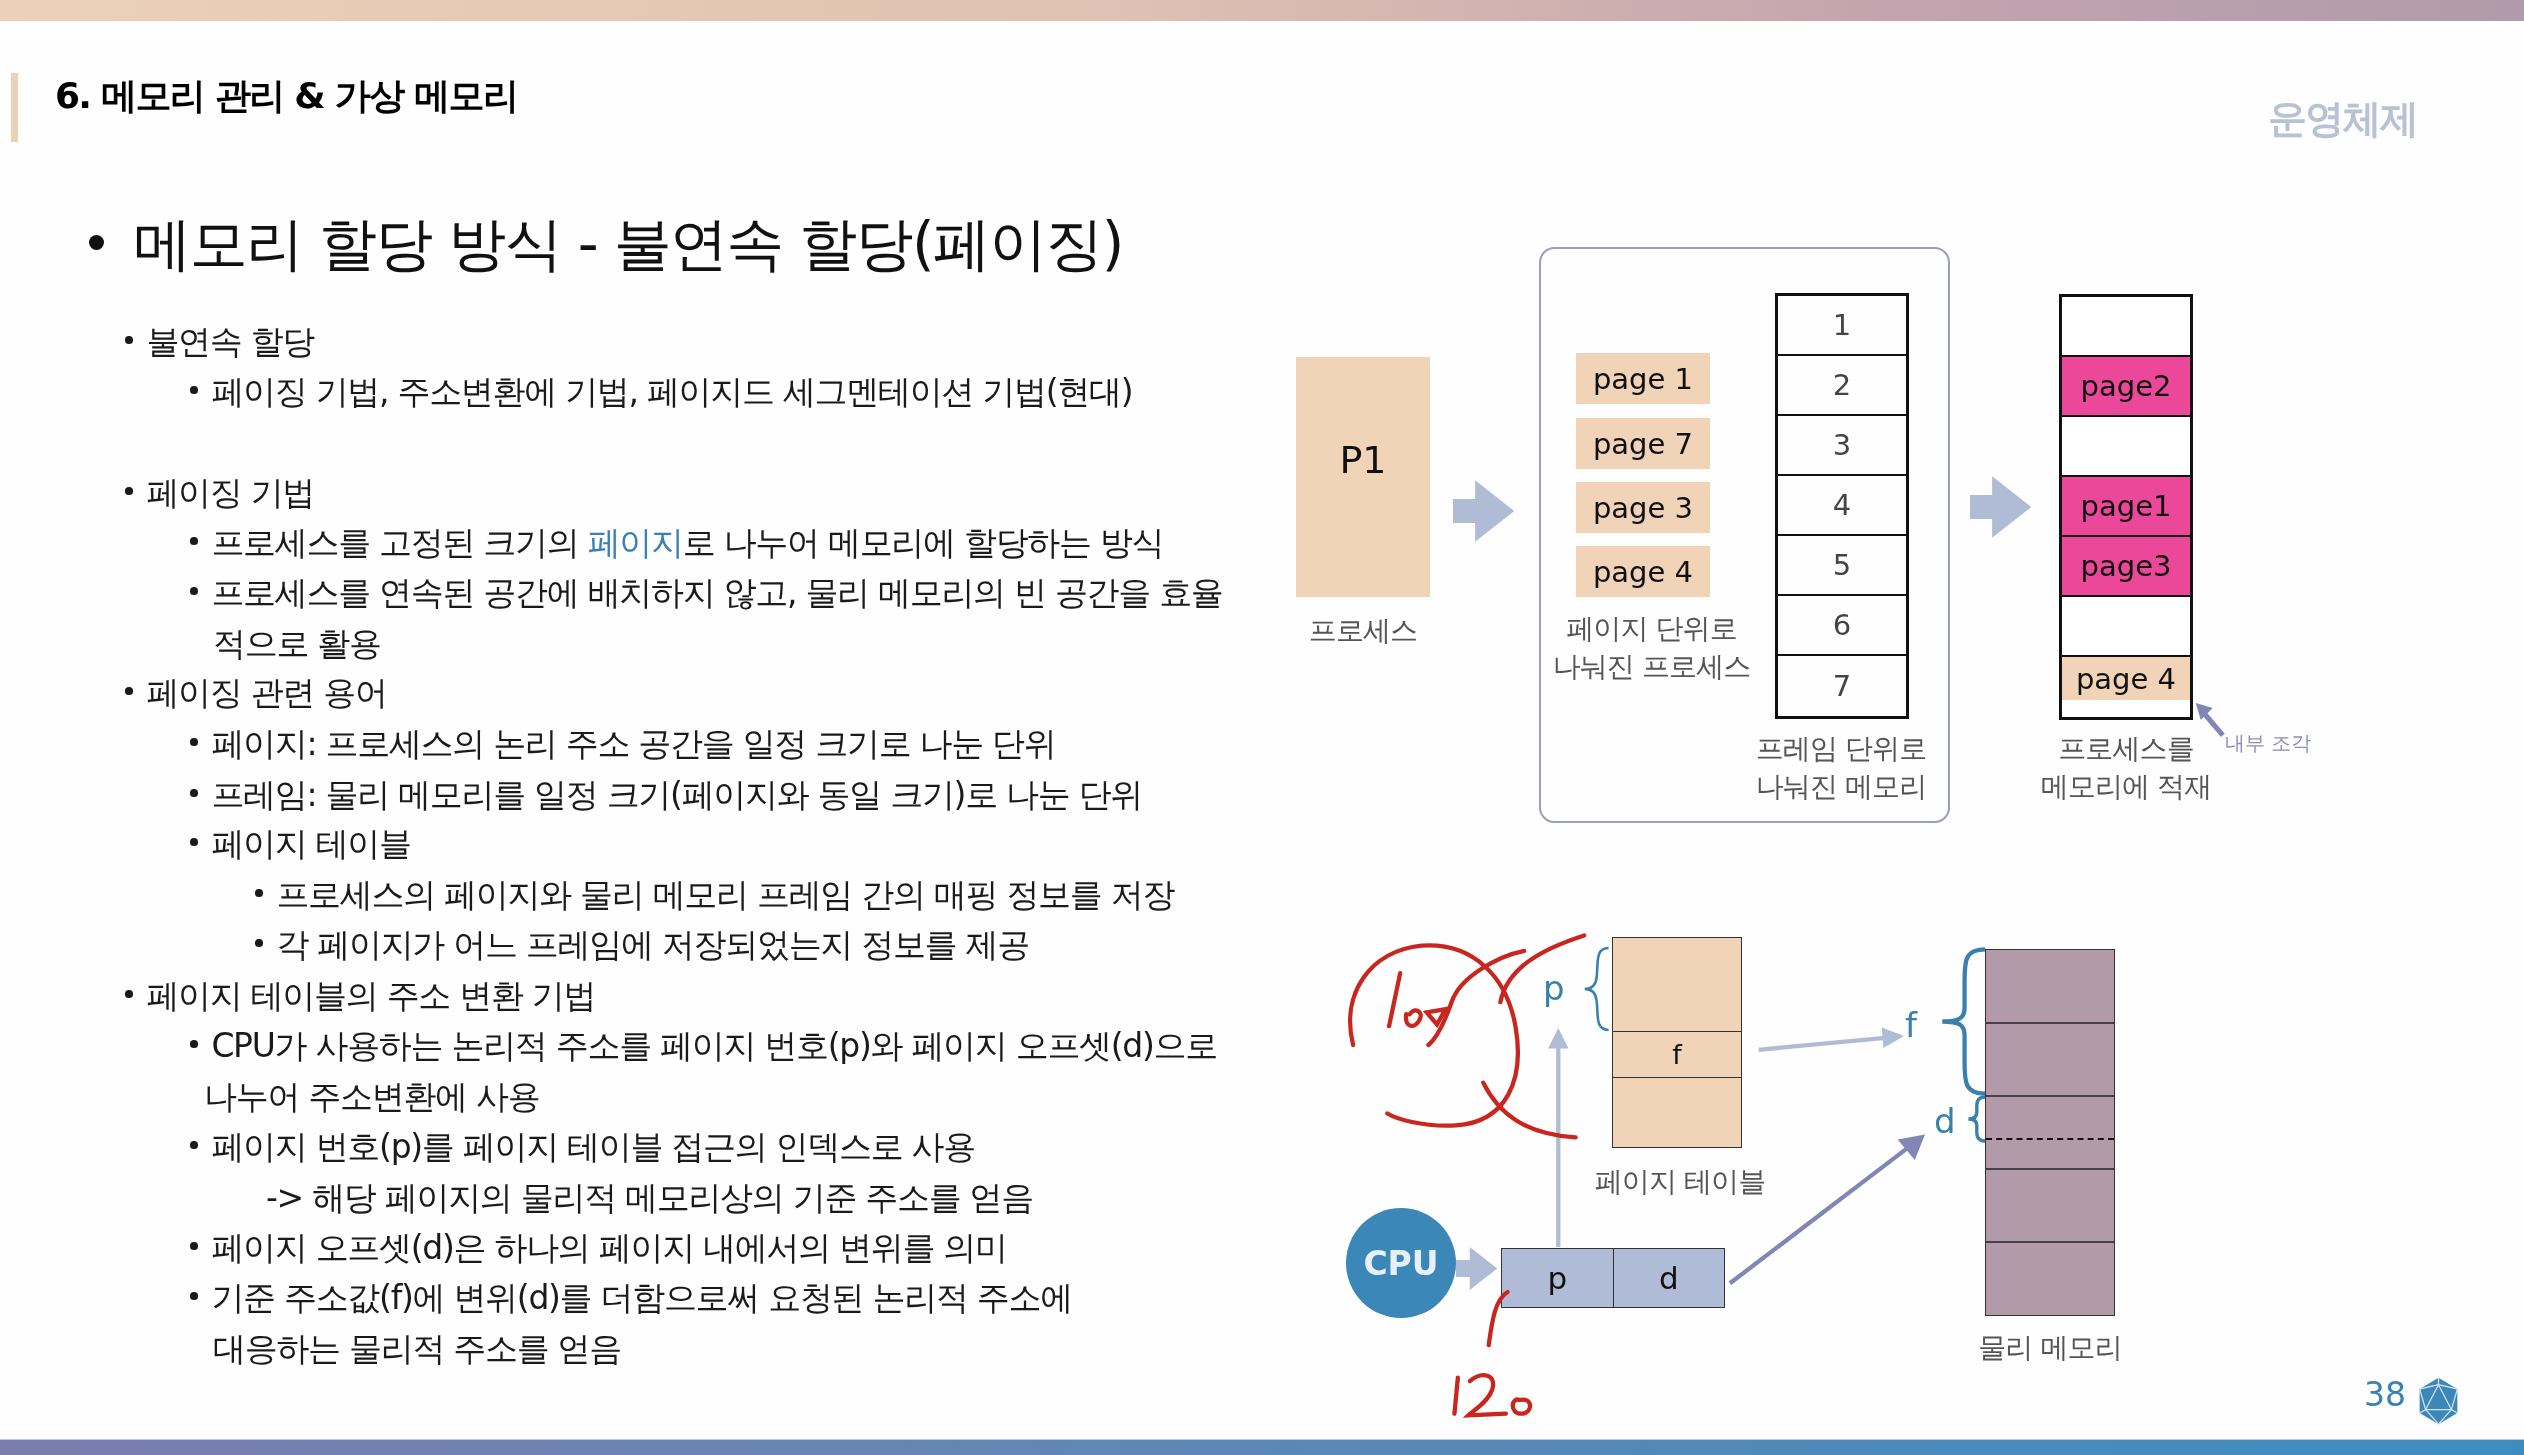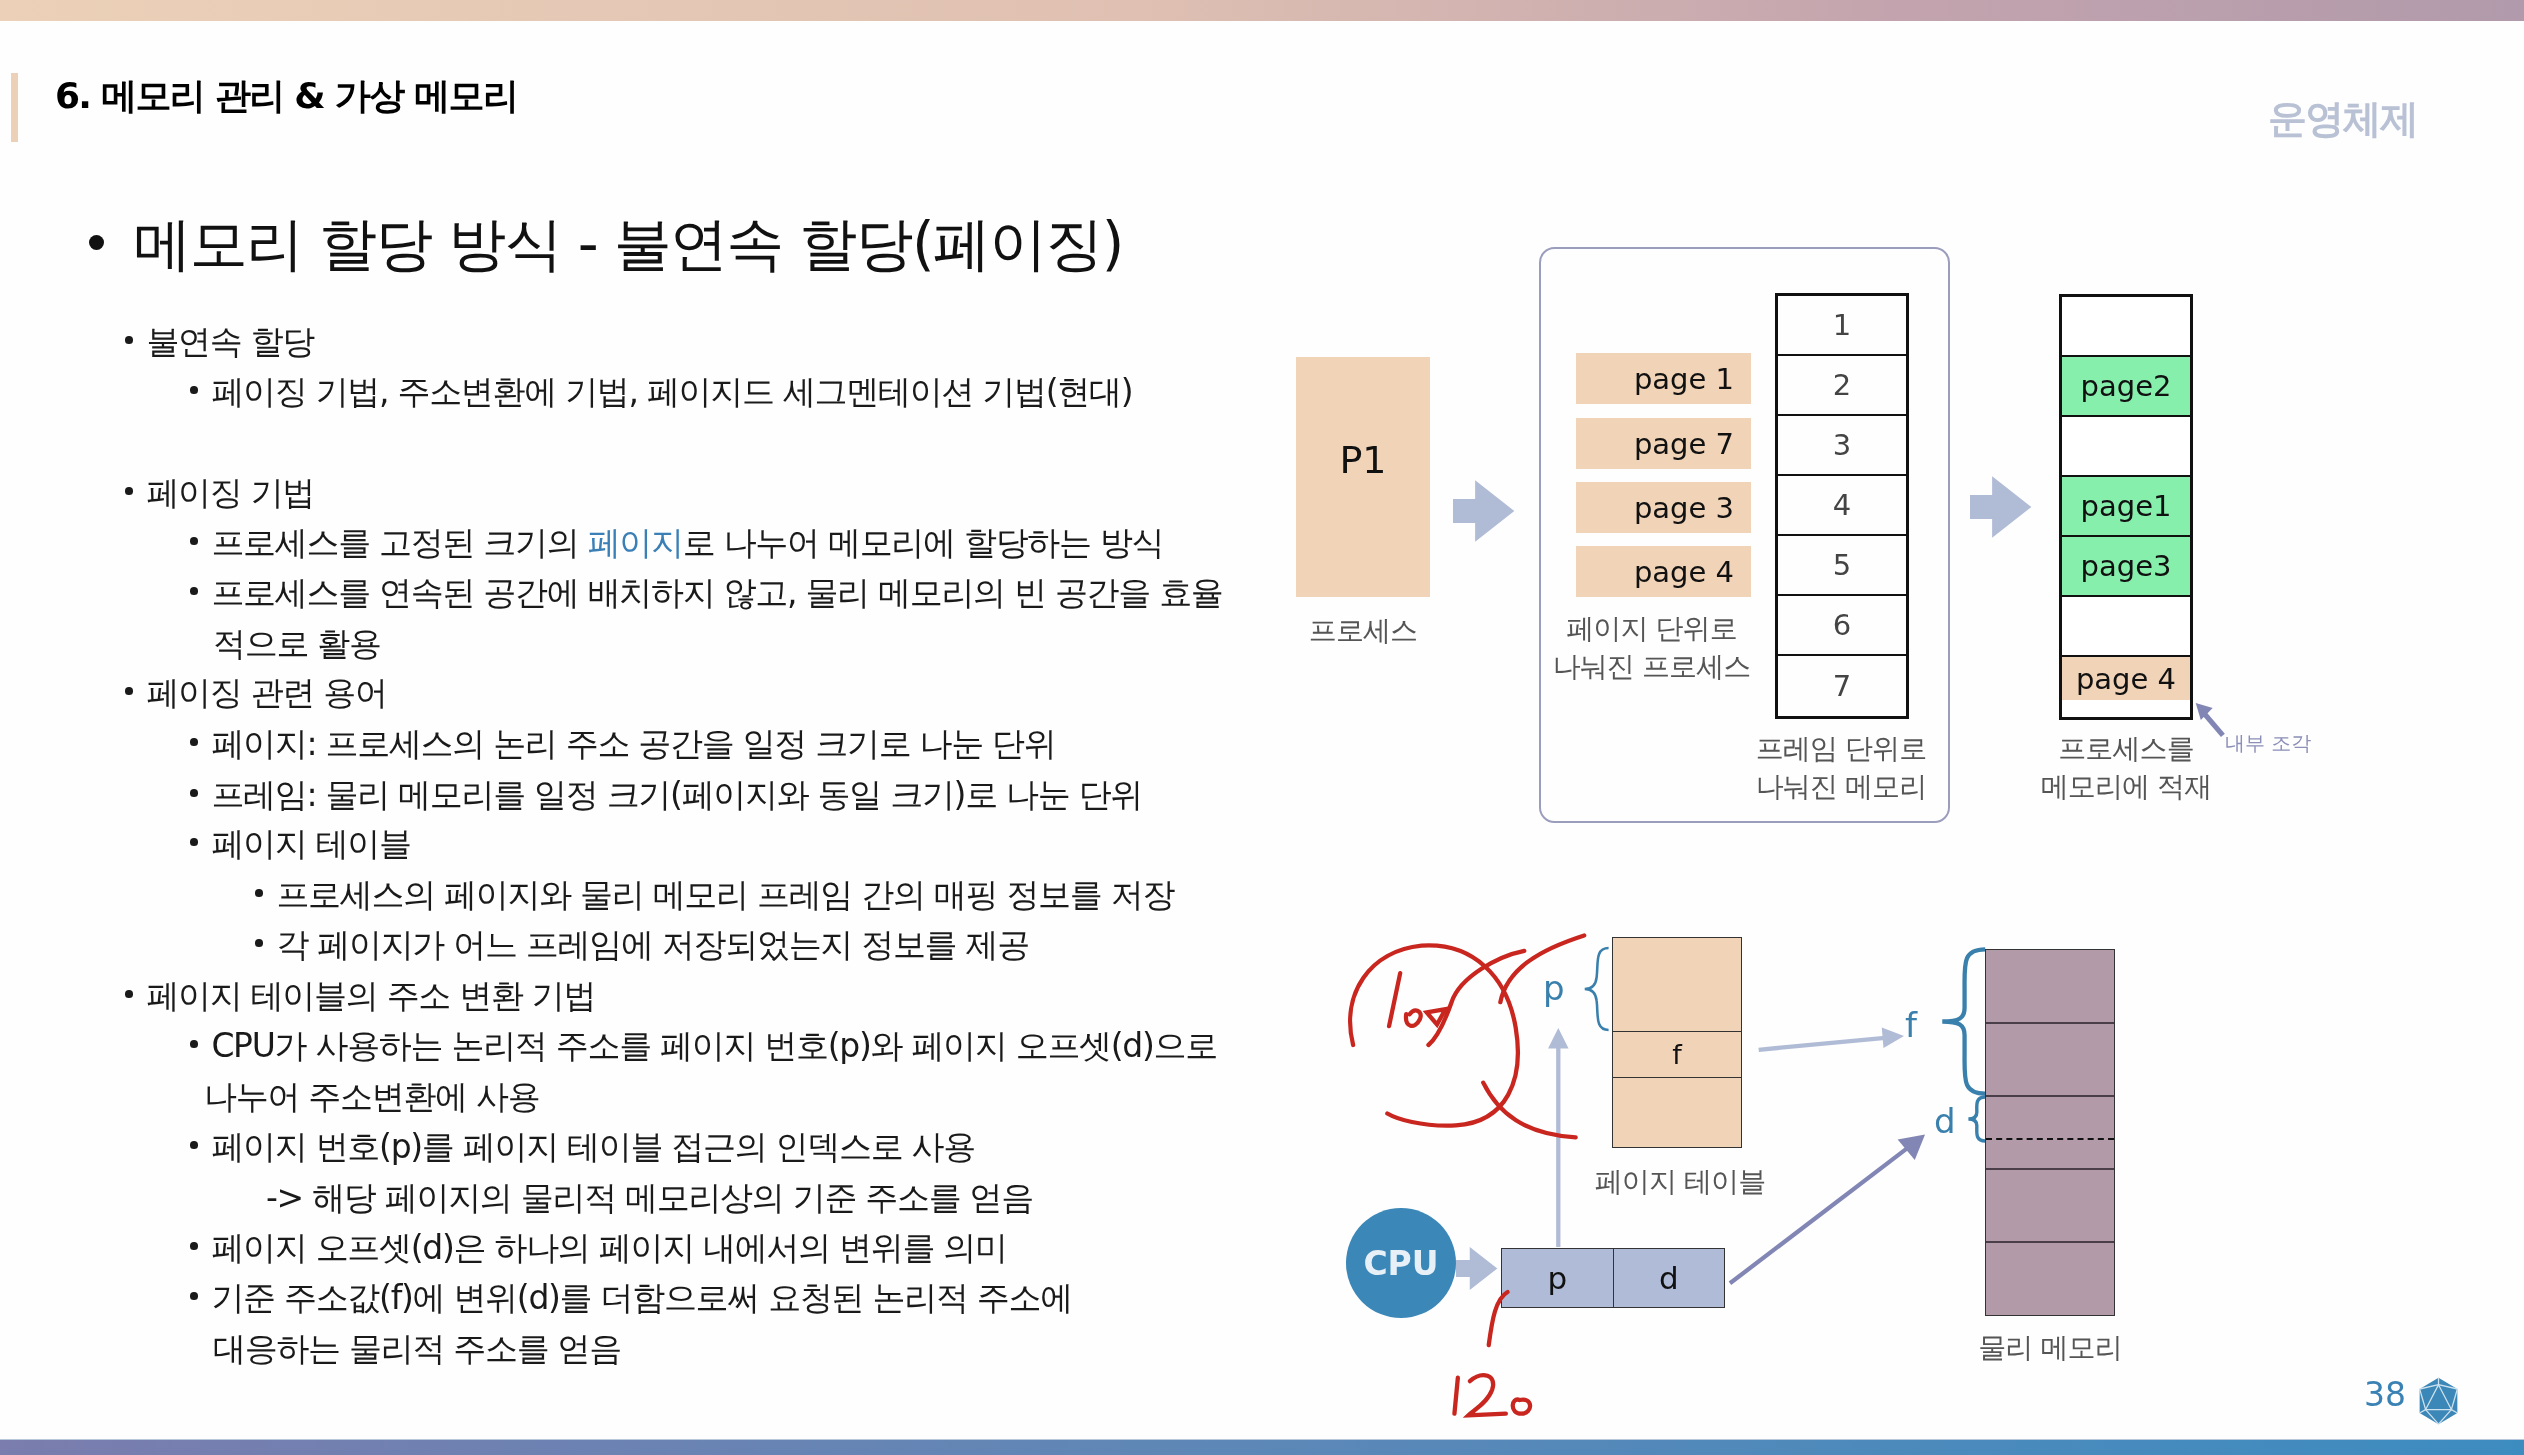--- a/index.html
+++ b/index.html
@@ -25,30 +25,30 @@
   .hl { color:#3a7fb6; }
 
   
   .peach { background:#f1d3b8; }
   .p1 { left:1296px; top:357px; width:134px; height:240px; display:flex; align-items:center; justify-content:center;
         font-size:38px; padding-bottom:34px; box-sizing:border-box; }
   .lbl { position:absolute; font-size:28px; color:#555; text-align:center; line-height:38px; white-space:nowrap; letter-spacing:-0.9px; }
   .arrow { position:absolute; }
   .container { left:1539px; top:247px; width:411px; height:576px; border:2.6px solid #9b9dbd; border-radius:15.4px; box-sizing:border-box; }
   .page-box { position:absolute; left:1576px; width:134px; height:51px; display:flex; align-items:center; justify-content:center;
-              font-size:29px; color:#111;padding-left:41px; }
+              font-size:29px; color:#111; }
   .frames { position:absolute; left:1775px; top:293px; width:134px; border:3.4px solid #111; box-sizing:border-box; }
   .frame { height:60px; border-bottom:2.6px solid #111; display:flex; align-items:center; justify-content:center;
            font-size:29px; color:#444; box-sizing:border-box; }
   .frame:last-child { border-bottom:none; }
   .alloc { position:absolute; left:2059px; top:294px; width:134px; border:3.4px solid #111; box-sizing:border-box; }
   .slot { height:60px; border-bottom:2.6px solid #111; display:flex; align-items:center; justify-content:center;
           font-size:29px; color:#111; box-sizing:border-box; background:#fff; }
   .slot:last-child { border-bottom:none; }
-  .slot.filled { background:#86efac; }
+  .slot.filled { background:#ec4899; }
   .slot.partial { background:linear-gradient(#f1d3b8 0 72%, #fff 72% 100%); align-items:flex-start; padding-top:5.1px; }
   .frag-label { position:absolute; left:2225px; top:730px; font-size:20px; color:#8c8fb8; }
 
   
   .ptable { position:absolute; left:1612px; top:937px; width:130px; height:211px; border:1.7px solid #333;
             box-sizing:border-box; background:#f1d3b8; }
   .ptable .row { position:absolute; left:0; width:100%; border-bottom:1.7px solid #333; box-sizing:border-box; }
   .ptable .f { position:absolute; left:0; top:93px; width:100%; height:46px; display:flex; align-items:center; justify-content:center; font-size:27px; }
   .blue-txt { position:absolute; color:#3a80ad; font-size:34px; }
   .cpu { position:absolute; left:1346px; top:1208px; width:110px; height:110px; border-radius:50%; background:#3b87b8;

